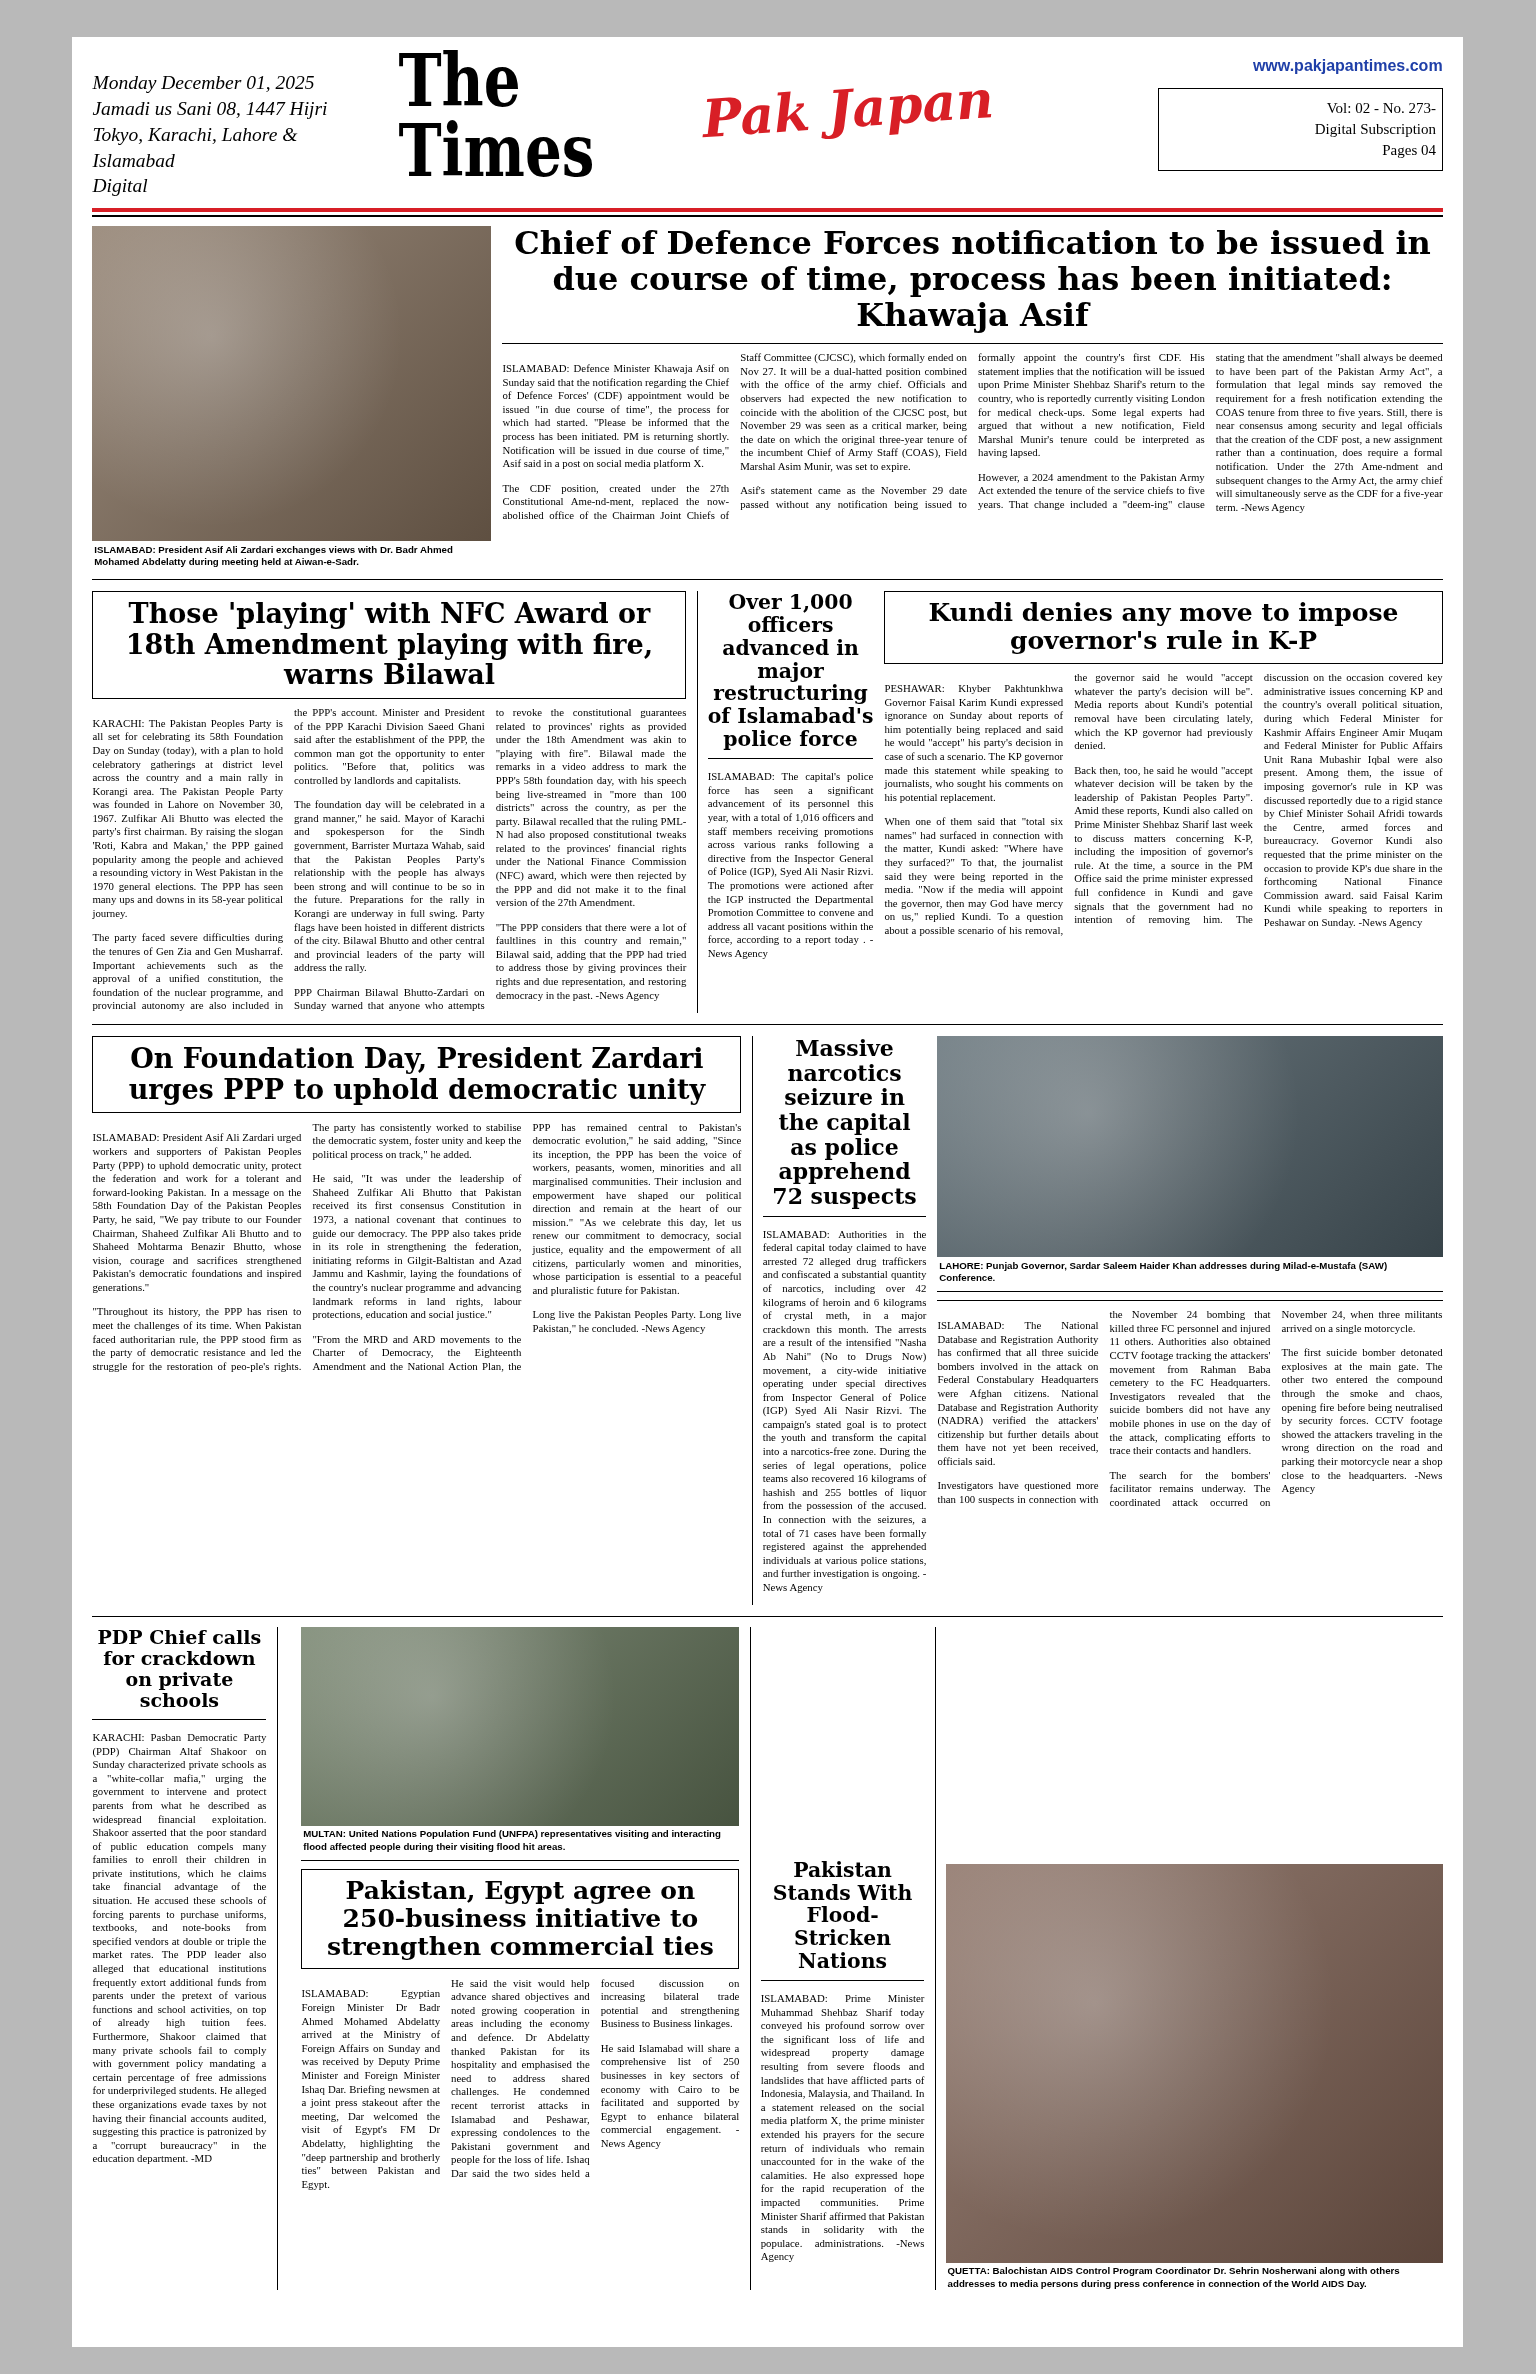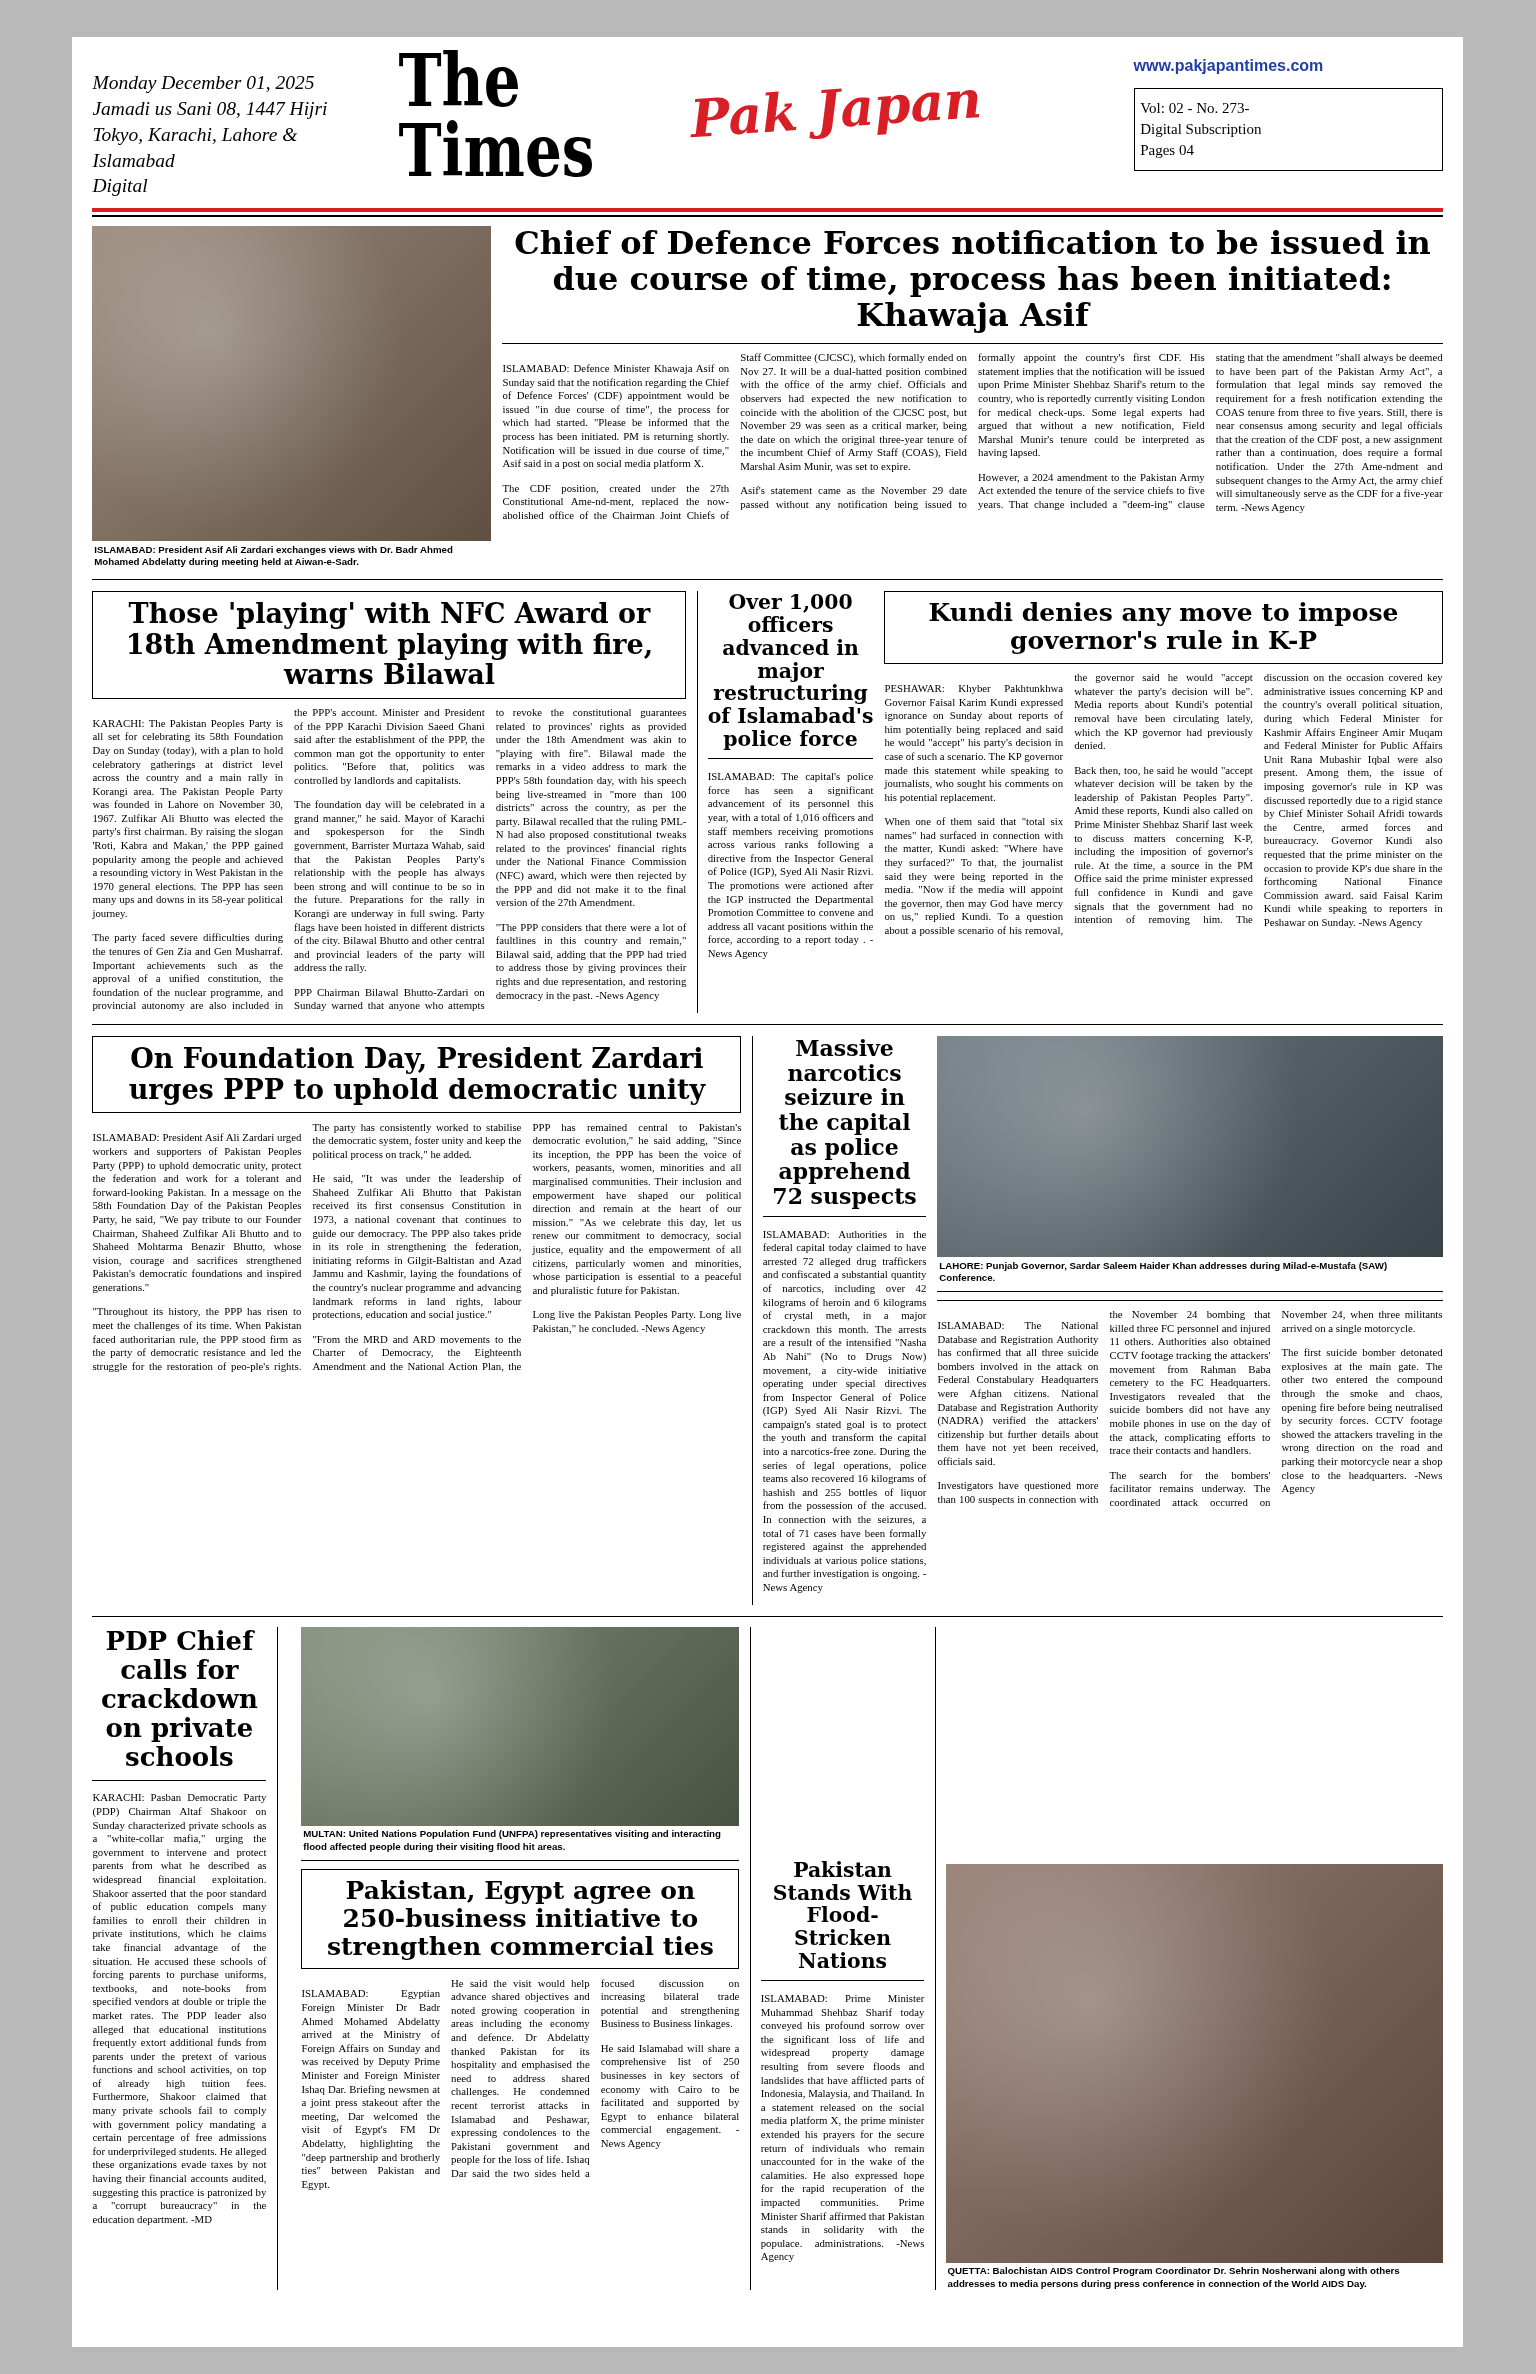--- a/index.html
+++ b/index.html
@@ -21,21 +21,21 @@
   .mh-left { width:306px; font-style:italic; font-size:19.5px; line-height:1.32; padding-top:16.7px; }
   .mh-center { flex:1; position:relative; }
   .mh-title { font-family:"DejaVu Serif", serif; font-weight:bold; font-size:58px; letter-spacing:0px; line-height:0.95; }
   .mh-title .l1 { display:block; transform:scaleY(1.25); }
   .mh-title .l2 { display:block; transform:scaleY(1.25); margin-top:15px; }
   .mh-japan {
     position:absolute; left:50%; top:24px; transform:translateX(-26%) rotate(-4deg);
     color:#d81f26; font-family:"DejaVu Serif", serif; font-weight:bold;
     font-size:52px; font-style:italic;
   }
-  .mh-right { width:309px; text-align:left; padding-top:3.7px; }
+  .mh-right { width:285px; text-align:right; padding-top:3.7px; }
   .mh-site { color:#1f3fa8; font-family:"Liberation Sans", sans-serif; font-weight:bold; font-size:16px; margin-bottom:13px; }
   .mh-box { border:0.9px solid #000; padding:8.3px 5.6px; font-size:15px; line-height:1.42; }
   .rule-red { height:3.7px; background:#d81f26; margin:9.3px 0 2.8px; }
   .rule-blk { height:1.9px; background:#000; margin-bottom:9.3px; }
 
   
   .hl {
     font-family:"DejaVu Serif", serif; font-weight:bold; text-align:center;
     line-height:1.12;
   }
@@ -203,21 +203,21 @@
         <p>The search for the bombers' facilitator remains underway. The coordinated attack occurred on November 24, when three militants arrived on a single motorcycle.</p>
         <p>The first suicide bomber detonated explosives at the main gate. The other two entered the compound through the smoke and chaos, opening fire before being neutralised by security forces. CCTV footage showed the attackers traveling in the wrong direction on the road and parking their motorcycle near a shop close to the headquarters. -News Agency</p>
       </div>
     </div>
   </div>
 
   <hr class="hr2">
 
   <div class="row4">
     <div class="r4a">
-      <div class="hl" style="font-size:26px">PDP Chief calls for crackdown on private schools</div>
+      <div class="hl" style="font-size:19px">PDP Chief calls for crackdown on private schools</div>
       <hr class="hrthin">
       <div class="body-txt">
         <p>KARACHI: Pasban Democratic Party (PDP) Chairman Altaf Shakoor on Sunday characterized private schools as a "white-collar mafia," urging the government to intervene and protect parents from what he described as widespread financial exploitation. Shakoor asserted that the poor standard of public education compels many families to enroll their children in private institutions, which he claims take financial advantage of the situation. He accused these schools of forcing parents to purchase uniforms, textbooks, and note-books from specified vendors at double or triple the market rates. The PDP leader also alleged that educational institutions frequently extort additional funds from parents under the pretext of various functions and school activities, on top of already high tuition fees. Furthermore, Shakoor claimed that many private schools fail to comply with government policy mandating a certain percentage of free admissions for underprivileged students. He alleged these organizations evade taxes by not having their financial accounts audited, suggesting this practice is patronized by a "corrupt bureaucracy" in the education department. -MD</p>
       </div>
     </div>
 
     <div class="r4b vline" style="padding-left:23px">
       <div class="photo" style="height:199px;background:#5f6f55"></div>
       <div class="cap">MULTAN: United Nations Population Fund (UNFPA) representatives visiting and interacting flood affected people during their visiting flood hit areas.</div>
       <hr class="hrthin">

